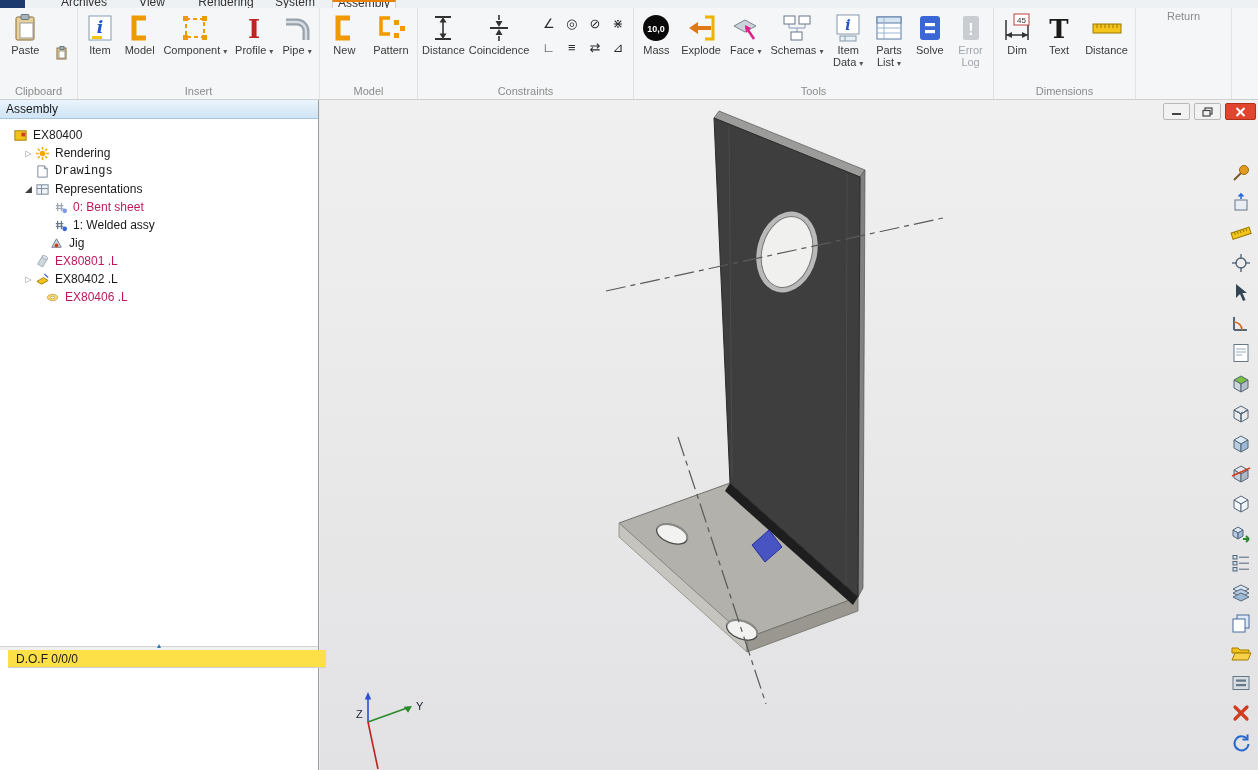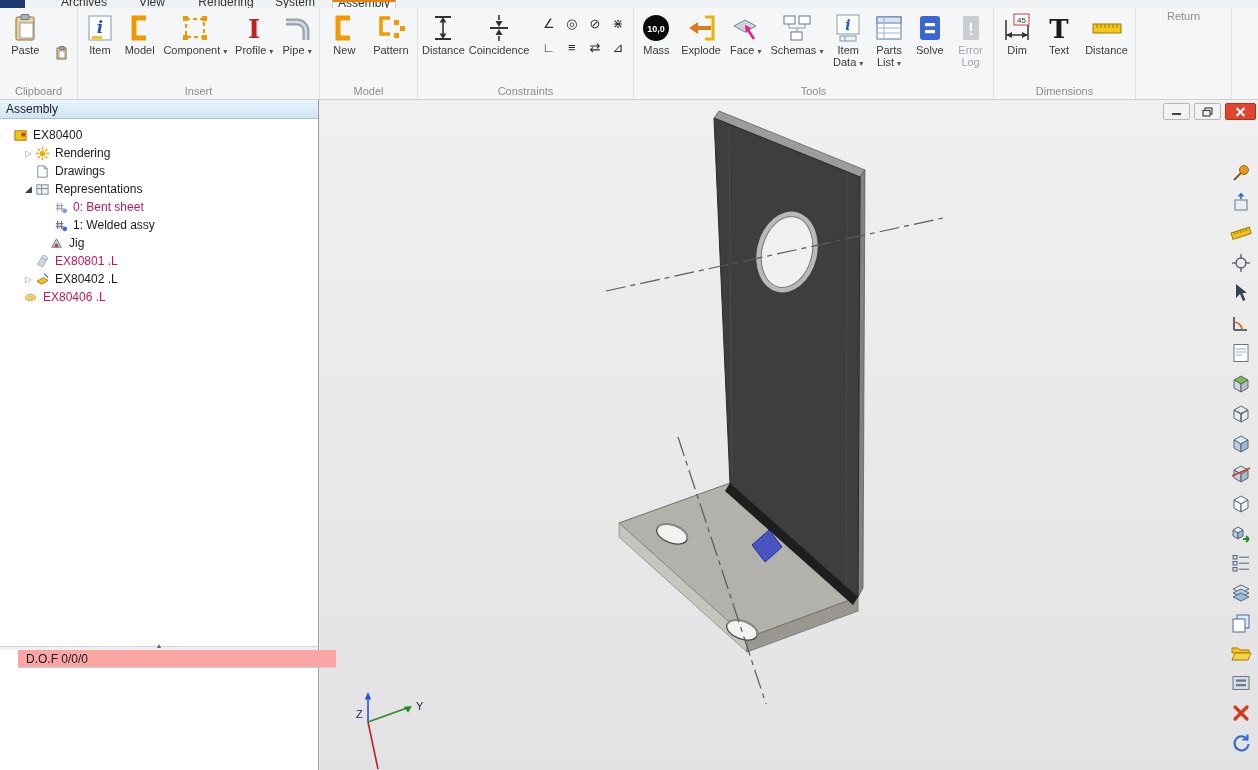--- a/index.html
+++ b/index.html
@@ -37,21 +37,21 @@
   .tree{padding-top:7px;}
   .trow{height:18px;display:flex;align-items:center;font-size:12px;color:#1a1a1a;white-space:nowrap;}
   .trow.muted{color:#be185d;}
   .trow.muted .ticon{opacity:.65;}
   .twisty{width:13px;font-size:8px;color:#8a8a8a;text-align:center;flex:none;}
   .twisty.open{color:#3c3c3c;font-size:9px;}
   .ticon{width:16px;height:15px;flex:none;margin-right:4px;}
   .ticon svg{width:15px;height:15px;display:block;}
   .splitter{position:absolute;left:0;top:546px;width:100%;height:4px;background:#f0f0f0;border-top:1px solid #d4d4d4;text-align:center;}
   .splitter span{color:#2a7ab5;font-size:8px;line-height:3px;display:block;margin-top:-3px;}
-  .dof-row{position:absolute;left:18px;top:550px;width:100%;height:18px;background:#fca5a5;border-bottom:1px solid #cfcfcf;font-size:12px;padding:2px 8px;color:#1a1a1a;}
+  .dof-row{position:absolute;left:8px;top:550px;width:100%;height:18px;background:#fde047;border-bottom:1px solid #cfcfcf;font-size:12px;padding:2px 8px;color:#1a1a1a;}
 
   
   .viewport{position:absolute;left:320px;top:100px;right:0;bottom:0;background:linear-gradient(180deg,#f0f0f0,#e2e2e4);z-index:1;}
   .vp-svg{position:absolute;left:0;top:0;width:100%;height:100%;}
   .win-controls{position:absolute;top:3px;right:2px;display:flex;gap:4px;z-index:6;}
   .wc{width:27px;height:17px;background:#f2f2f2;border:1px solid #b8b8b8;border-radius:2px;display:flex;align-items:center;justify-content:center;}
   .wc.close{width:31px;background:#e0452f;border-color:#b23015;}
   .wc svg{display:block;}
   .right-toolbar{position:absolute;top:62px;right:3px;width:28px;display:flex;flex-direction:column;align-items:center;gap:8px;z-index:6;}
   .rt-btn{width:22px;height:22px;}
@@ -392,21 +392,21 @@
                 <line x1="3" y1="3" x2="5" y2="5"></line>
                 <line x1="11" y1="11" x2="13" y2="13"></line>
                 <line x1="11" y1="5" x2="13" y2="3"></line>
                 <line x1="3" y1="13" x2="5" y2="11"></line>
               </g>
               <circle cx="8" cy="8" r="3" fill="#f6a800"></circle>
             </svg>
           </span>
           <span class="tlabel">Rendering</span>
         </div>
-        <div class="trow" style="padding-left: 22px;">
+        <div class="trow" style="padding-left: 22px; font-family: Liberation Mono, monospace;">
           <span class="twisty"></span>
           <span class="ticon">
             <svg viewBox="0 0 16 16">
               <path d="M3 2 h7 l3 3 v9 h-10 z" fill="#fff" stroke="#778899"></path>
               <path d="M10 2 v3 h3" fill="none" stroke="#778899"></path>
             </svg>
           </span>
           <span class="tlabel">Drawings</span>
         </div>
         <div class="trow" style="padding-left: 22px;">
@@ -475,21 +475,21 @@
         <div class="trow" style="padding-left: 22px;">
           <span class="twisty">▷</span>
           <span class="ticon">
             <svg viewBox="0 0 16 16">
               <polygon points="2,10 9,6 14,9 7,13" fill="#f2c31b" stroke="#a57c00"></polygon>
               <path d="M10 2 l4 4" stroke="#3a66d6" stroke-width="1.5"></path>
             </svg>
           </span>
           <span class="tlabel">EX80402 .L</span>
         </div>
-        <div class="trow muted" style="padding-left: 10px;">
+        <div class="trow muted" style="padding-left: 32px;">
           <span class="twisty"></span>
           <span class="ticon">
             <svg viewBox="0 0 16 16">
               <ellipse cx="8" cy="8" rx="5.5" ry="3.5" fill="#f2c31b" stroke="#a57c00"></ellipse>
               <ellipse cx="8" cy="8" rx="2.2" ry="1.3" fill="#fff" stroke="#a57c00"></ellipse>
             </svg>
           </span>
           <span class="tlabel">EX80406 .L</span>
         </div>
       </div>

